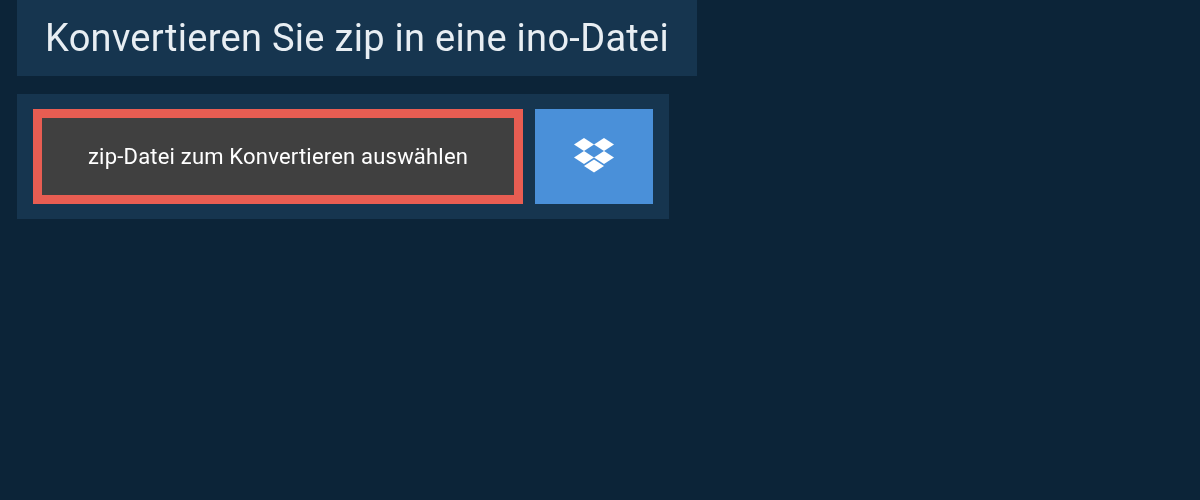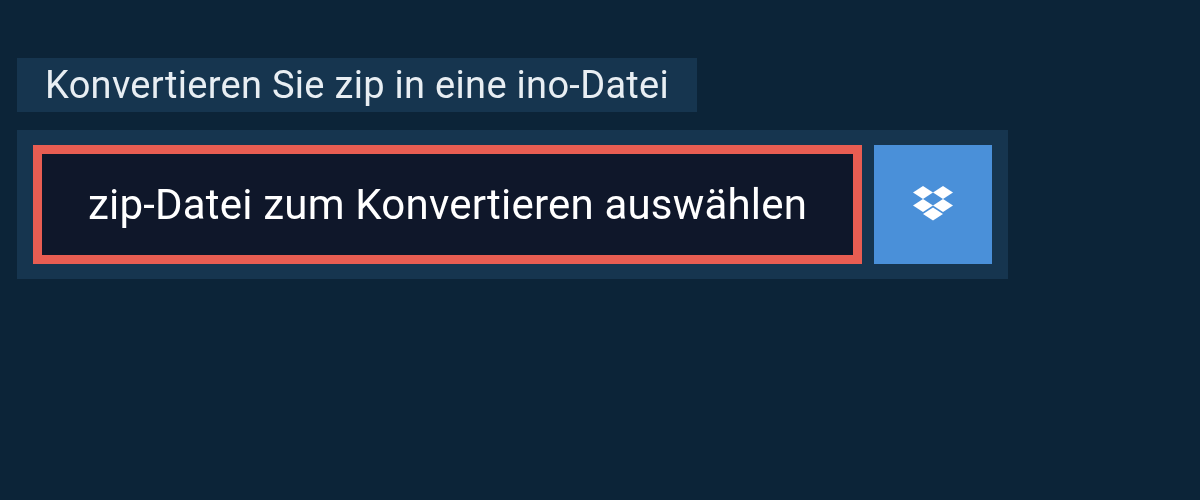--- a/index.html
+++ b/index.html
@@ -9,45 +9,44 @@
     }
     body {
       width: 1200px;
       height: 500px;
       background-color: #0c2438;
       font-family: -apple-system, BlinkMacSystemFont, "Segoe UI", Roboto, Helvetica, Arial, sans-serif;
       overflow: hidden;
     }
     .title-bar {
       background-color: #16354f;
-      padding: 5px 28px;
+      padding: 16px 28px;
       display: inline-block;
-      margin-top: 58px;
       margin-left: 17px;
     }
     .title-text {
       color: #e8eef3;
       font-size: 38px;
       font-weight: 400;
       letter-spacing: 0.3px;
     }
     .upload-section {
       background-color: #16354f;
       margin-top: 18px;
       margin-left: 17px;
       padding: 15px 16px;
       display: inline-flex;
       align-items: stretch;
       gap: 12px;
     }
     .choose-file-button {
-      background-color: #0f172a;
+      background-color: #404040;
       border: 9px solid #e85d52;
       color: #ffffff;
-      font-size: 42px;
+      font-size: 22px;
       font-weight: 400;
       padding: 26px 46px;
       cursor: pointer;
       display: flex;
       align-items: center;
       justify-content: center;
       letter-spacing: 0.2px;
     }
     .dropbox-button {
       background-color: #4a90d9;

